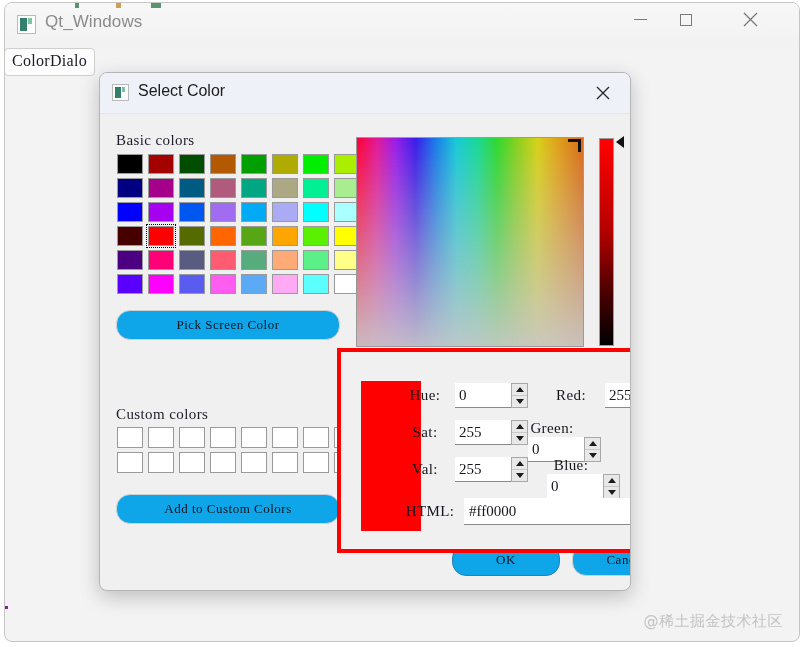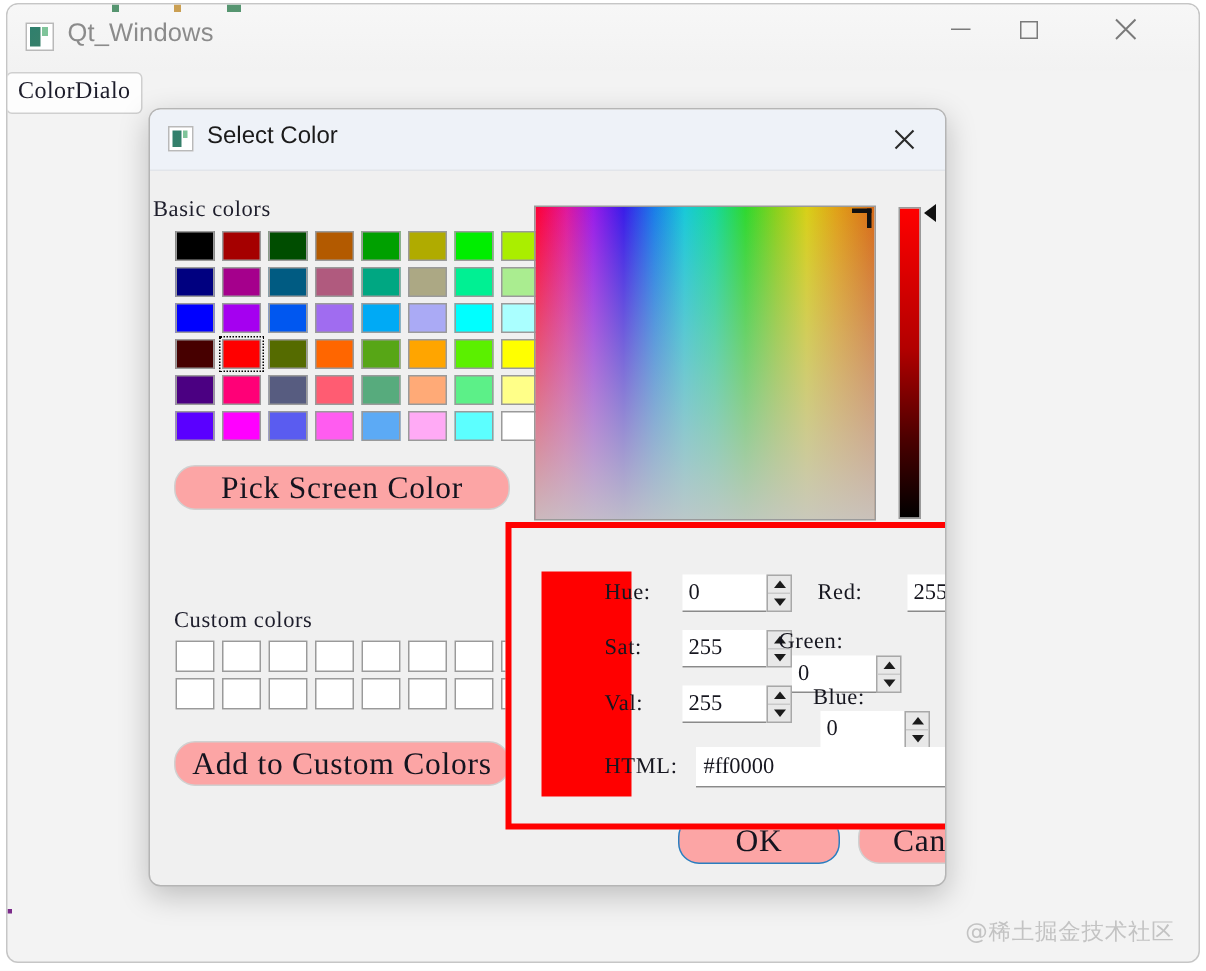--- a/index.html
+++ b/index.html
@@ -170,21 +170,21 @@
   }
 
   
   .section-label {
     position: absolute;
     font-family: "Liberation Serif", serif;
     font-size: 15px;
     color: #1d1d2b;
     letter-spacing: .4px;
   }
-  #label-basic-colors { left: 2px; top: 59px; }
+  #label-basic-colors { left: 16px; top: 59px; }
   #label-custom-colors { left: 16px; top: 333px; }
 
   
   #basic-grid {
     position: absolute;
     left: 17px; top: 81px;
     display: grid;
     grid-template-columns: repeat(8, 29px);
     grid-template-rows: repeat(6, 24px);
     column-gap: 2px;
@@ -197,25 +197,25 @@
     box-sizing: border-box;
   }
   .swatch.selected {
     outline: 1px dotted #000;
     outline-offset: 1px;
   }
 
   
   .qbutton {
     position: absolute;
-    background: #fca5a5;
+    background: #0ea5e9;
     border: 1px solid #d0d0d0;
     border-radius: 14px;
     font-family: "Liberation Serif", serif;
-    font-size: 21px;
+    font-size: 13px;
     color: #14141f;
     letter-spacing: .5px;
     display: flex;
     align-items: center;
     justify-content: center;
     box-sizing: border-box;
   }
   #btn-pick-screen-color {
     left: 16px; top: 237px;
     width: 224px; height: 30px;
@@ -319,21 +319,21 @@
   .field-row {
     position: absolute;
     display: flex;
     align-items: center;
   }
   .field-label {
     font-family: "Liberation Serif", serif;
     font-size: 15px;
     color: #16161f;
     letter-spacing: .4px;
-    text-align: left;
+    text-align: center;
   }
   .spinbox {
     position: relative;
     width: 56px;
     height: 25px;
     background: #ffffff;
     border-bottom: 1px solid #8a8a8a;
     box-sizing: border-box;
     display: flex;
     align-items: center;

